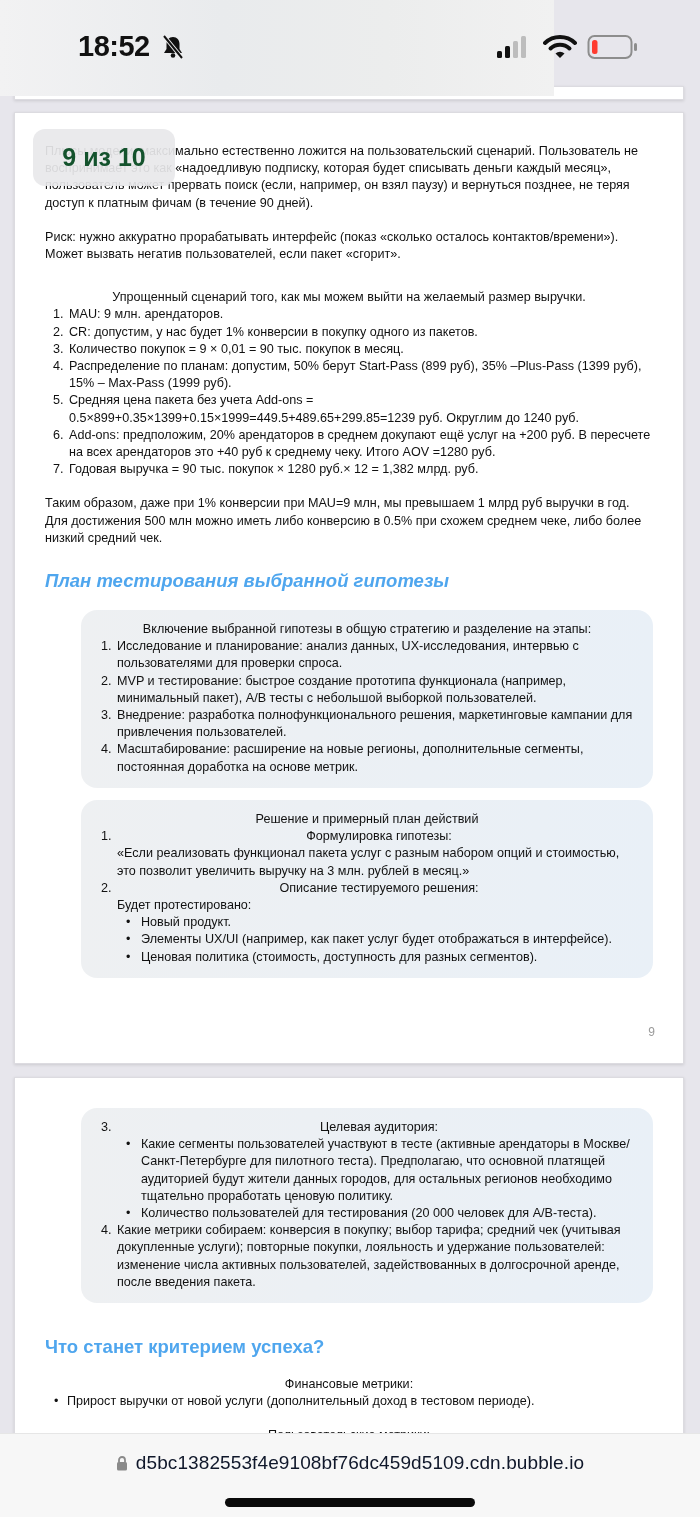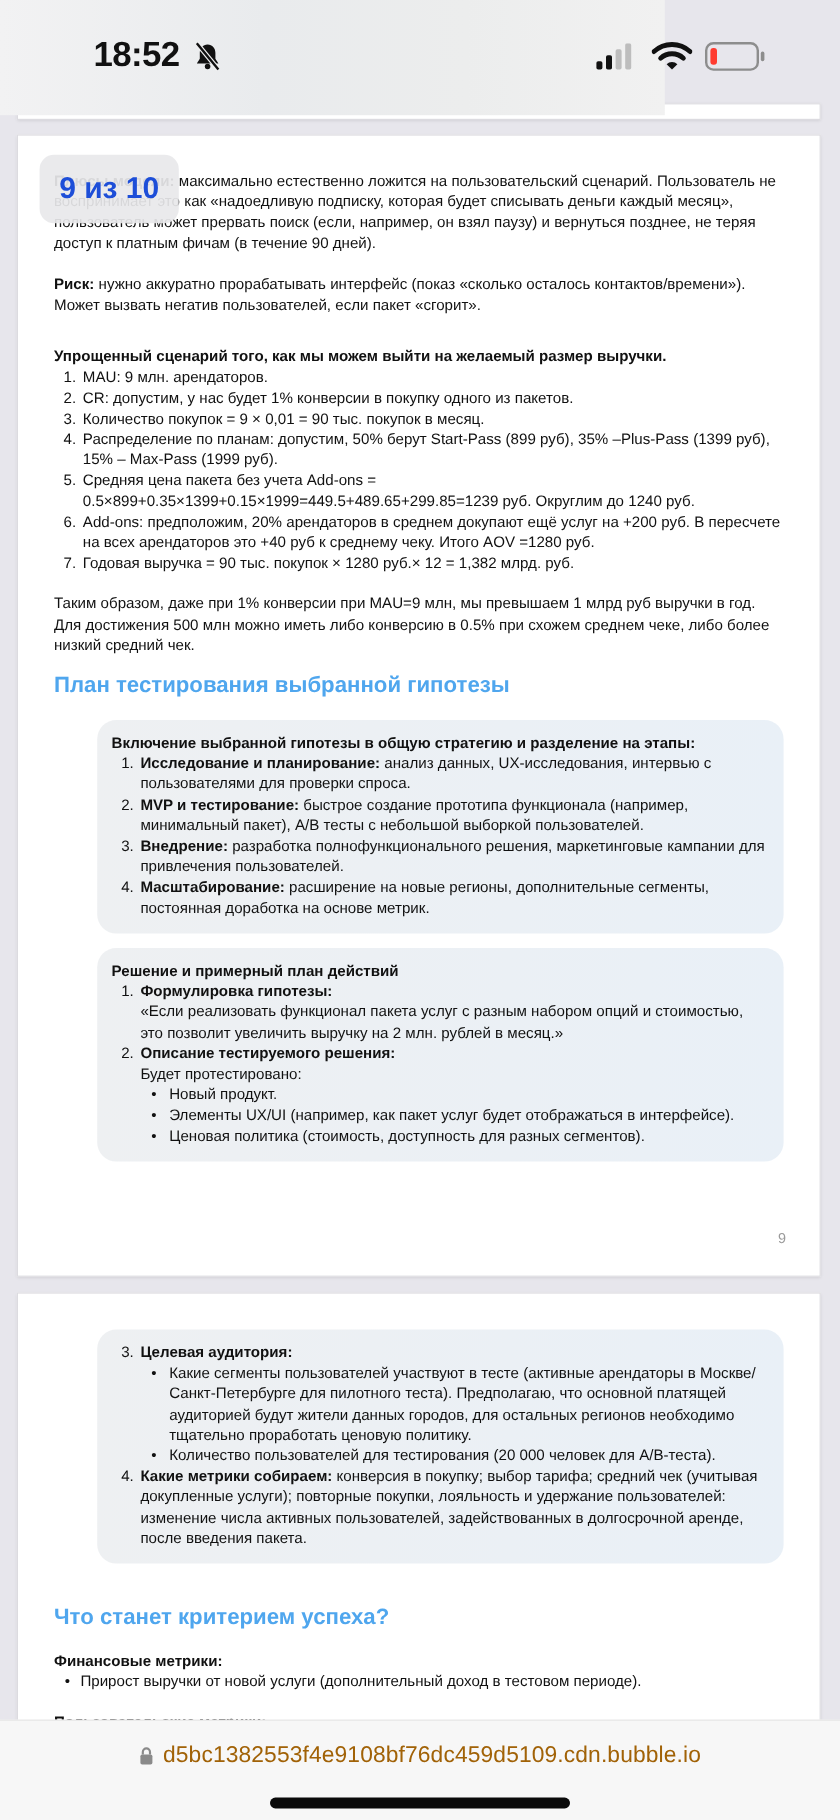--- a/index.html
+++ b/index.html
@@ -28,52 +28,52 @@
     position: absolute; left: 14px; width: 670px; background: #fff;
     border: 1px solid #dcdbe0;
     box-shadow: 0 1px 3px rgba(0,0,0,0.12);
   }
   .page-prev { top: 86px; height: 14px; }
   .page-9 { top: 112px; height: 952px; }
   .page-10 { top: 1077px; height: 420px; }
 
   .page-content { position: absolute; left: 30px; right: 30px; font-size: 12.6px; line-height: 17.2px; }
   .p { margin: 0; }
-  b, .bold { font-weight: bold; }
+  b, .bold { font-weight: normal; text-align: center; }
   ol { padding-left: 22px; margin: 0; }
   ol li { padding-left: 2px; }
   ul { padding-left: 22px; margin: 0; list-style: none; }
   ul li { position: relative; }
   ul li::before { content: "•"; position: absolute; left: -13px; top: 0; }
 
   .h2 { color: #4fa6ee; font-size: 18.5px; font-weight: bold; line-height: 24px; }
 
   .card {
     border-radius: 16px;
     background: linear-gradient(90deg, #eef0f2 0%, #ebf0f5 60%, #e9f0f7 100%);
     padding: 11px 12px 12px 12px;
     margin-left: 36px;
   }
 
   .page-number { position: absolute; right: 28px; bottom: 24px; font-size: 12px; color: #9a9a9a; }
 
   .page-badge {
-    position: absolute; left: 18px; top: 16px; width: 116px; height: 57px;
+    position: absolute; left: 18px; top: 16px; width: 142px; height: 57px;
     background: rgba(232,232,234,0.92); border-radius: 12px;
-    color: #1d4ed8; font-size: 25px; font-weight: bold;
+    color: #14532d; font-size: 25px; font-weight: bold;
     display: flex; align-items: center; justify-content: center; z-index: 3;
   }
 
   .bottombar {
     position: absolute; left: 0; top: 1433px; width: 700px; height: 84px;
     background: #f7f7f7; border-top: 1px solid #e6e6e6; z-index: 6;
   }
   .url-wrap {
     position: absolute; left: 0; right: 0; top: 18px; display: flex; justify-content: center; align-items: center;
-    font-size: 19px; color: #a16207; letter-spacing: 0.1px;
+    font-size: 19px; color: #0f172a; letter-spacing: 0.1px;
   }
   .lock-icon { width: 12px; height: 16px; margin-right: 8px; }
   .home-indicator {
     position: absolute; left: 225px; top: 64px; width: 250px; height: 9px; border-radius: 5px; background: #0a0a0a;
   }
 </style>
 </head>
 <body>
 
 <div class="statusbar">
@@ -123,38 +123,38 @@
       <li>CR: допустим, у нас будет 1% конверсии в покупку одного из пакетов.</li>
       <li>Количество покупок = 9 × 0,01 = 90 тыс. покупок в месяц.</li>
       <li>Распределение по планам: допустим, 50% берут Start-Pass (899 руб), 35% –Plus-Pass (1399 руб), 15% – Max-Pass (1999 руб).</li>
       <li>Средняя цена пакета без учета Add-ons = 0.5×899+0.35×1399+0.15×1999=449.5+489.65+299.85=1239 руб. Округлим до 1240 руб.</li>
       <li>Add-ons: предположим, 20% арендаторов в среднем докупают ещё услуг на +200 руб. В пересчете на всех арендаторов это +40 руб к среднему чеку. Итого AOV =1280 руб.</li>
       <li>Годовая выручка = 90 тыс. покупок × 1280 руб.× 12 = 1,382 млрд. руб.</li>
     </ol>
 
     <p class="p" style="margin-top:17px;">Таким образом, даже при 1% конверсии при MAU=9 млн, мы превышаем 1 млрд руб выручки в год. Для достижения 500 млн можно иметь либо конверсию в 0.5% при схожем среднем чеке, либо более низкий средний чек.</p>
 
-    <div class="h2" style="margin-top:12px;">План тестирования выбранной гипотезы</div>
+    <div class="h2" style="margin-top:22px;font-style:italic;">План тестирования выбранной гипотезы</div>
 
     <div class="card" style="margin-top:17px;">
       <p class="p bold">Включение выбранной гипотезы в общую стратегию и разделение на этапы:</p>
       <ol>
         <li><b>Исследование и планирование:</b><span> анализ данных, UX-исследования, интервью с пользователями для проверки спроса.</span></li>
         <li><b>MVP и тестирование:</b><span> быстрое создание прототипа функционала (например, минимальный пакет), A/B тесты с небольшой выборкой пользователей.</span></li>
         <li><b>Внедрение:</b><span> разработка полнофункционального решения, маркетинговые кампании для привлечения пользователей.</span></li>
         <li><b>Масштабирование:</b><span> расширение на новые регионы, дополнительные сегменты, постоянная доработка на основе метрик.</span></li>
       </ol>
     </div>
 
     <div class="card" style="margin-top:12px;">
       <p class="p bold">Решение и примерный план действий</p>
       <ol>
         <li>
           <div class="bold">Формулировка гипотезы:</div>
-          <div>«Если реализовать функционал пакета услуг с разным набором опций и стоимостью, это позволит увеличить выручку на 2 млн. рублей в месяц.»</div>
+          <div>«Если реализовать функционал пакета услуг с разным набором опций и стоимостью, это позволит увеличить выручку на 3 млн. рублей в месяц.»</div>
         </li>
         <li>
           <div class="bold">Описание тестируемого решения:</div>
           <div>Будет протестировано:</div>
           <ul>
             <li>Новый продукт.</li>
             <li>Элементы UX/UI (например, как пакет услуг будет отображаться в интерфейсе).</li>
             <li>Ценовая политика (стоимость, доступность для разных сегментов).</li>
           </ul>
         </li>

